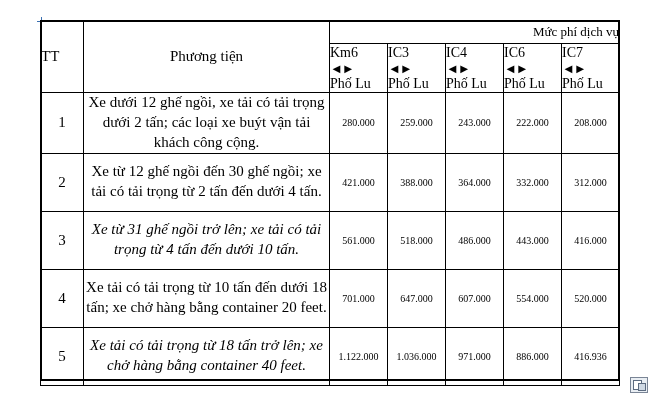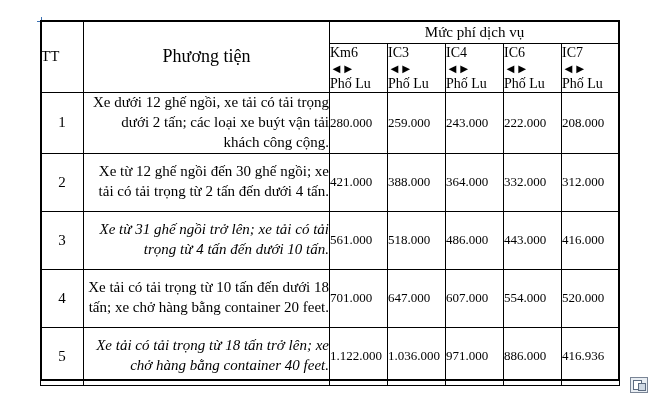--- a/index.html
+++ b/index.html
@@ -94,34 +94,34 @@
     top: 20px;
     width: 580px;
     height: 361px;
     border: 2px solid #000000;
     box-sizing: border-box;
     pointer-events: none;
   }
 
   
   .hdr-group {
-    text-align: center;
-    font-weight: bold;
-    font-size: 15px;
+    text-align: right;
+    font-weight: bold;
+    font-size: 13px;
     height: 22px;
     padding: 2px 0;
   }
   .hdr-tt {
     font-weight: bold;
     font-size: 15px;
   }
   .hdr-veh {
     text-align: center;
     font-weight: bold;
-    font-size: 18px;
+    font-size: 15px;
   }
   .hdr-col {
     text-align: left;
     font-weight: bold;
     font-size: 14px;
     line-height: 1.25;
     padding: 3px 2px;
   }
   .hdr-col .arrow {
     display: block;
@@ -129,27 +129,28 @@
     line-height: 1.0;
     letter-spacing: -1px;
   }
 
   
   td.idx {
     text-align: center;
     font-size: 15px;
   }
   td.veh {
-    text-align: right;
+    text-align: center;
     font-size: 15px;
     line-height: 1.33;
     padding: 3px 5px 3px 7px;
   }
   td.amt {
-    font-size: 13px;
+    text-align: center;
+    font-size: 10px;
   }
   .row-1 { height: 58px; }
   .row-2 { height: 58px; }
   .row-3 { height: 58px; }
   .row-4 { height: 58px; }
   .row-5 { height: 58px; }
   .clip {
     max-height: 52px;
     overflow: hidden;
     display: block;

